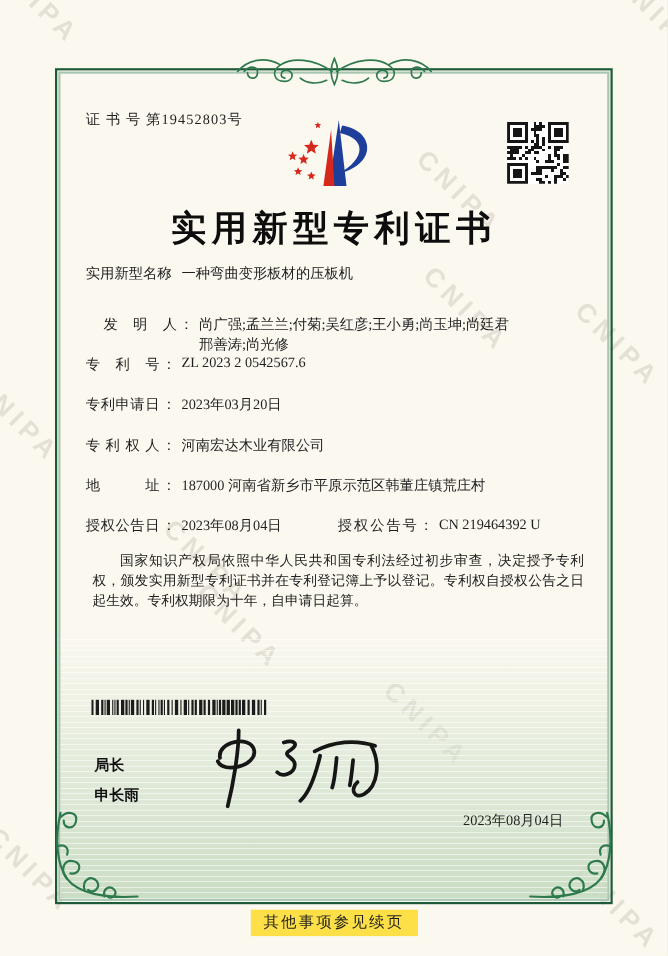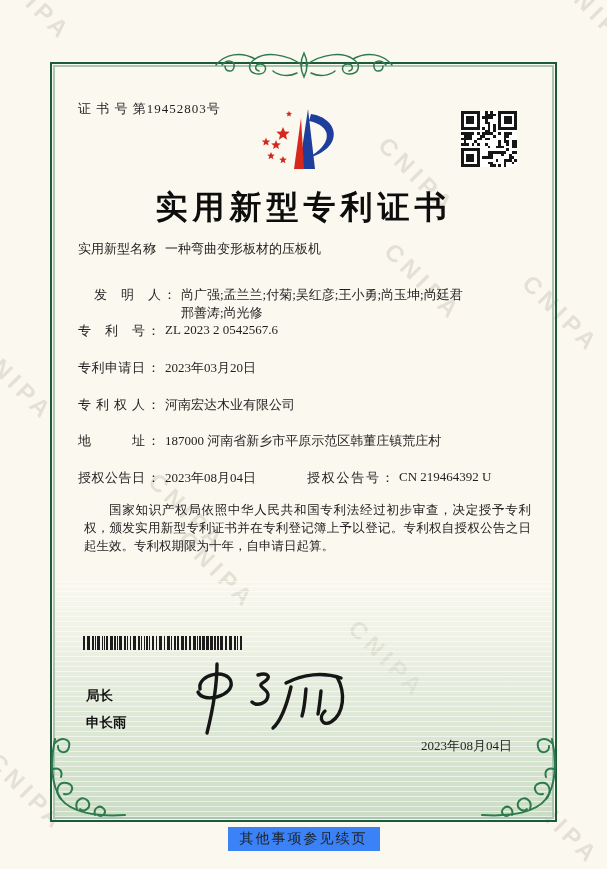--- a/index.html
+++ b/index.html
@@ -59,21 +59,21 @@
   .barcode{position:absolute; left:83px; top:636px; width:162px; height:14px; z-index:4;}
   .director{position:absolute; left:86px; top:687px; z-index:4;
     font-family:"Liberation Sans","DejaVu Sans",sans-serif; font-size:13.5px; font-weight:600; color:#111;}
   .director div{margin-bottom:9px;}
   .sig{position:absolute; left:178px; top:657px; width:188px; height:80px; z-index:4;}
   .grant-date{position:absolute; left:421px; top:737px; font-size:13px; z-index:4;}
   .page-info{position:absolute; left:0; right:0; top:791px; text-align:center; font-size:10.5px; color:#333; z-index:4;}
   .cont-note{
     position:absolute; left:0; right:0; top:827px; text-align:center; z-index:4; font-size:14px; letter-spacing:2px;
   }
-  .cont-note span{background:#3b82f6; padding:3px 12px; display:inline-block;}
+  .cont-note span{background:#fde047; padding:3px 12px; display:inline-block;}
 </style>
 </head>
 <body>
 
 <div class="page">
 
   <span class="wm" style="left:-16px; top:-12px;">CNIPA</span>
   <span class="wm" style="left:548px; top:0px;">CNIPA</span>
   <span class="wm" style="left:368px; top:162px;">CNIPA</span>
   <span class="wm" style="left:374px; top:268px;">CNIPA</span>

